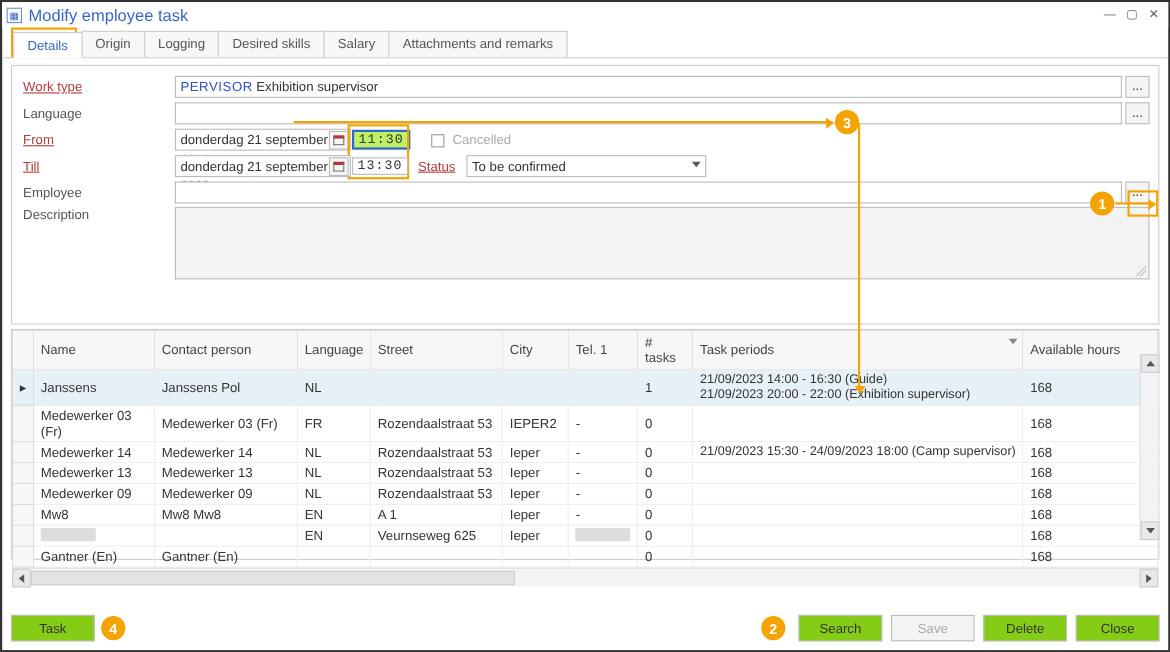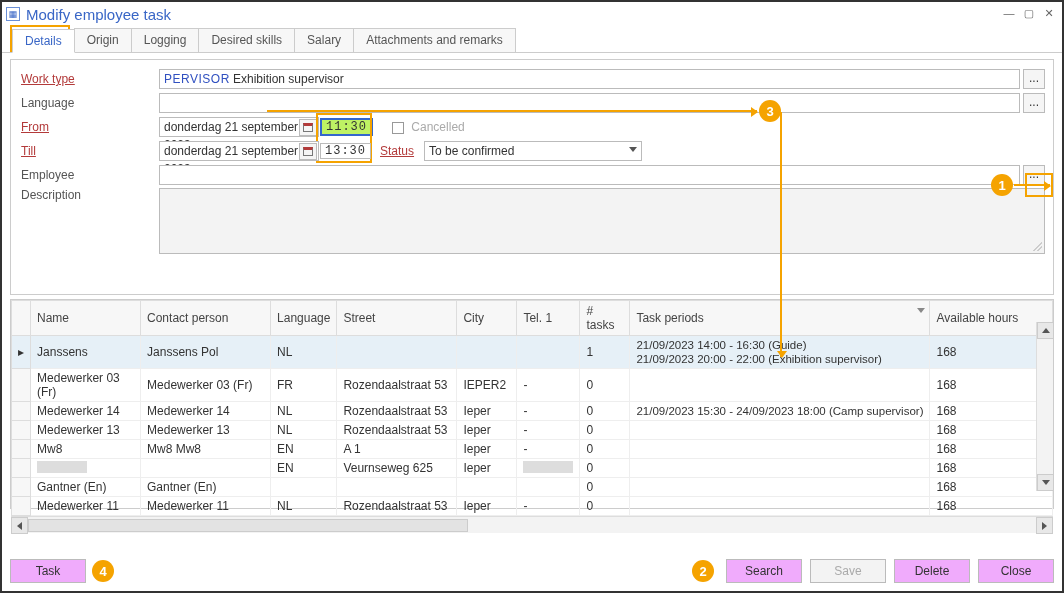--- a/index.html
+++ b/index.html
@@ -268,21 +268,21 @@
   .hscroll .thumb{position:absolute;left:17px;top:2px;height:13px;width:440px;background:#e3e3e3;border:1px solid #ccc;}
   .button-bar {
     position: absolute;
     bottom: 8px; left: 8px; right: 8px;
     display: flex;
     align-items: center;
   }
   .btn {
     width: 76px; height: 24px;
     border: 1px solid #bbb;
-    background: #f0abfc;
+    background: #84cc16;
     text-align: center;
     line-height: 22px;
     cursor: pointer;
     margin-left: 8px;
   }
   .btn.disabled { color: #aaa; background:#f3f3f3; }
   .callout {
     position: absolute;
     width: 22px; height: 22px;
     border-radius: 50%;
@@ -507,20 +507,32 @@
             <td>NL</td>
             <td>Rozendaalstraat  53</td>
             <td>Ieper</td>
             <td>-</td>
             <td>0</td>
             <td class="task-periods"></td>
             <td>168</td>
           </tr>
           <tr>
             <td class="rowhdr"></td>
+            <td>Medewerker 09</td>
+            <td>Medewerker 09</td>
+            <td>NL</td>
+            <td>Rozendaalstraat  53</td>
+            <td>Ieper</td>
+            <td>-</td>
+            <td>0</td>
+            <td class="task-periods"></td>
+            <td>168</td>
+          </tr>
+          <tr>
+            <td class="rowhdr"></td>
             <td>Mw8</td>
             <td>Mw8 Mw8</td>
             <td>EN</td>
             <td>A  1</td>
             <td>Ieper</td>
             <td>-</td>
             <td>0</td>
             <td class="task-periods"></td>
             <td>168</td>
           </tr>
@@ -537,32 +549,20 @@
             <td>168</td>
           </tr>
           <tr>
             <td class="rowhdr"></td>
             <td>Gantner (En)</td>
             <td>Gantner (En)</td>
             <td></td>
             <td></td>
             <td></td>
             <td></td>
-            <td>0</td>
-            <td class="task-periods"></td>
-            <td>168</td>
-          </tr>
-          <tr>
-            <td class="rowhdr"></td>
-            <td>Medewerker 11</td>
-            <td>Medewerker 11</td>
-            <td>NL</td>
-            <td>Rozendaalstraat  53</td>
-            <td>Ieper</td>
-            <td>-</td>
             <td>0</td>
             <td class="task-periods"></td>
             <td>168</td>
           </tr>
         </tbody>
     </table>
     <div class="vscroll">
       <div class="arrow-u">
           <span class="tri-u"></span>
         </div>

